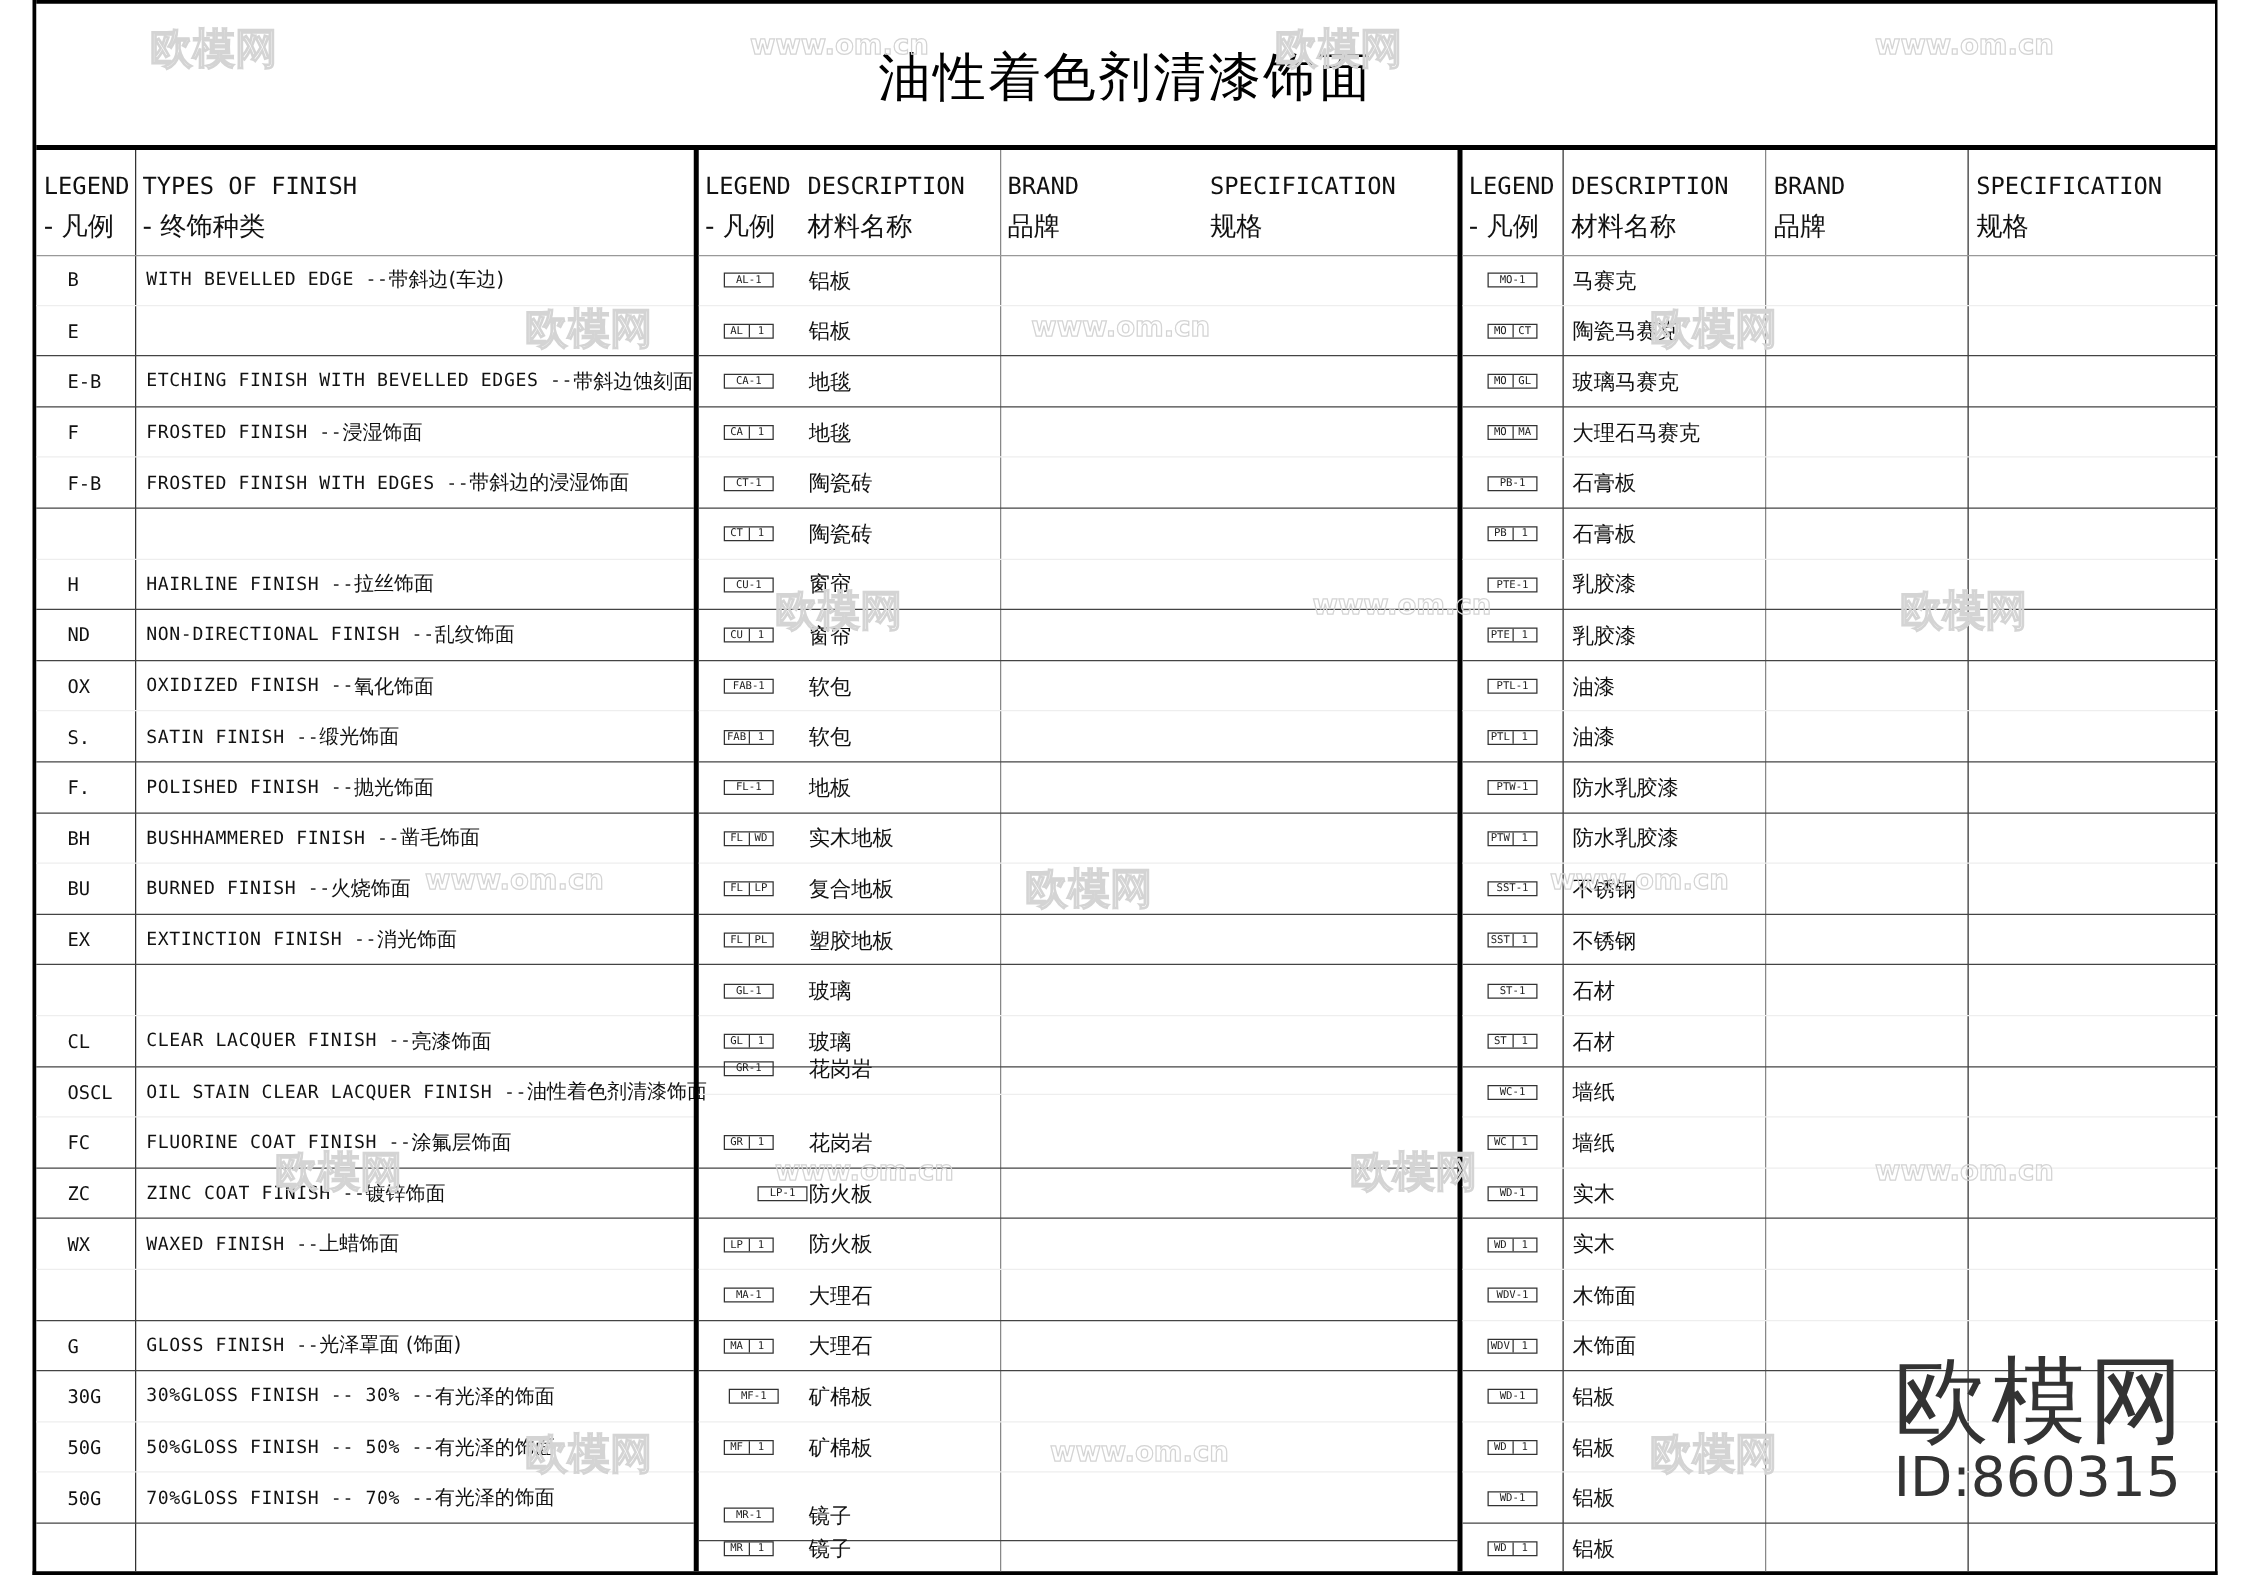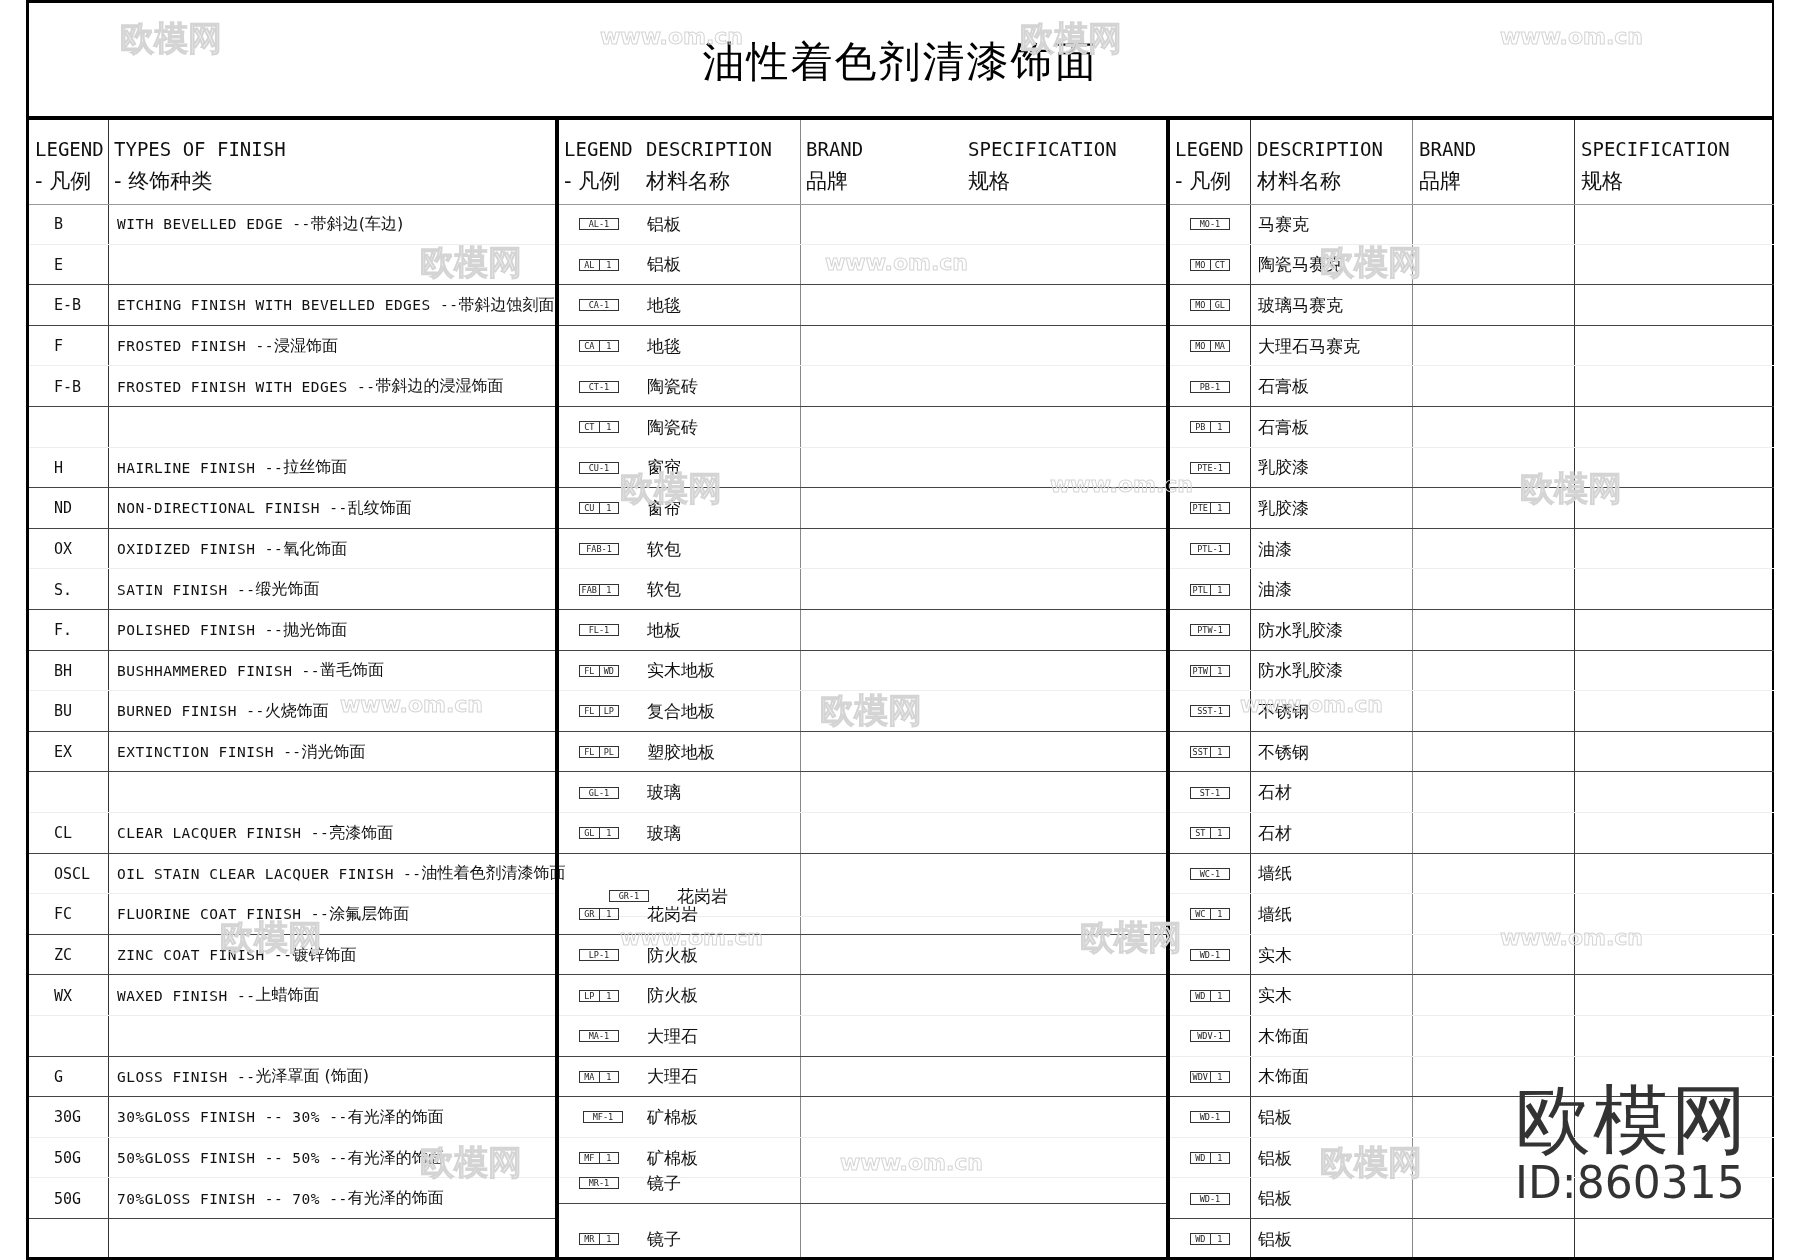--- a/index.html
+++ b/index.html
@@ -445,41 +445,41 @@
         <div class="row major" style="top: 609px;">
           <div class="cell" style="left: 0px;">
             <span class="tag split">
               <span>GL</span>
               <span>1</span>
             </span>
           </div>
           <div class="cell desc desc-cn">玻璃</div>
           <div class="sep"></div>
         </div>
-        <div class="row minor" style="top: 672px; margin-left: 30px;">
+        <div class="row minor" style="top: 631px;">
           <div class="cell" style="left: 0px;">
             <span class="tag">
               <span>GR-1</span>
             </span>
           </div>
           <div class="cell desc desc-cn">花岗岩</div>
           <div class="sep"></div>
         </div>
         <div class="row major" style="top: 690.2px;">
           <div class="cell" style="left: 0px;">
             <span class="tag split">
               <span>GR</span>
               <span>1</span>
             </span>
           </div>
           <div class="cell desc desc-cn">花岗岩</div>
           <div class="sep"></div>
         </div>
         <div class="row major" style="top: 730.8px;">
-          <div class="cell" style="left: 0px;">
+          <div class="cell" style="left: 0px; padding-left: 27px;">
             <span class="tag">
               <span>LP-1</span>
             </span>
           </div>
           <div class="cell desc desc-cn">防火板</div>
           <div class="sep"></div>
         </div>
         <div class="row minor" style="top: 771.4px;">
           <div class="cell" style="left: 0px;">
             <span class="tag split">
@@ -521,21 +521,21 @@
         <div class="row minor" style="top: 933.8px;">
           <div class="cell" style="left: 0px;">
             <span class="tag split">
               <span>MF</span>
               <span>1</span>
             </span>
           </div>
           <div class="cell desc desc-cn">矿棉板</div>
           <div class="sep"></div>
         </div>
-        <div class="row major" style="top: 959px;">
+        <div class="row major" style="top: 988px;">
           <div class="cell" style="left: 0px;">
             <span class="tag">
               <span>MR-1</span>
             </span>
           </div>
           <div class="cell desc desc-cn">镜子</div>
           <div class="sep"></div>
         </div>
         <div class="row last" style="top: 1015px;">
           <div class="cell" style="left: 0px;">

